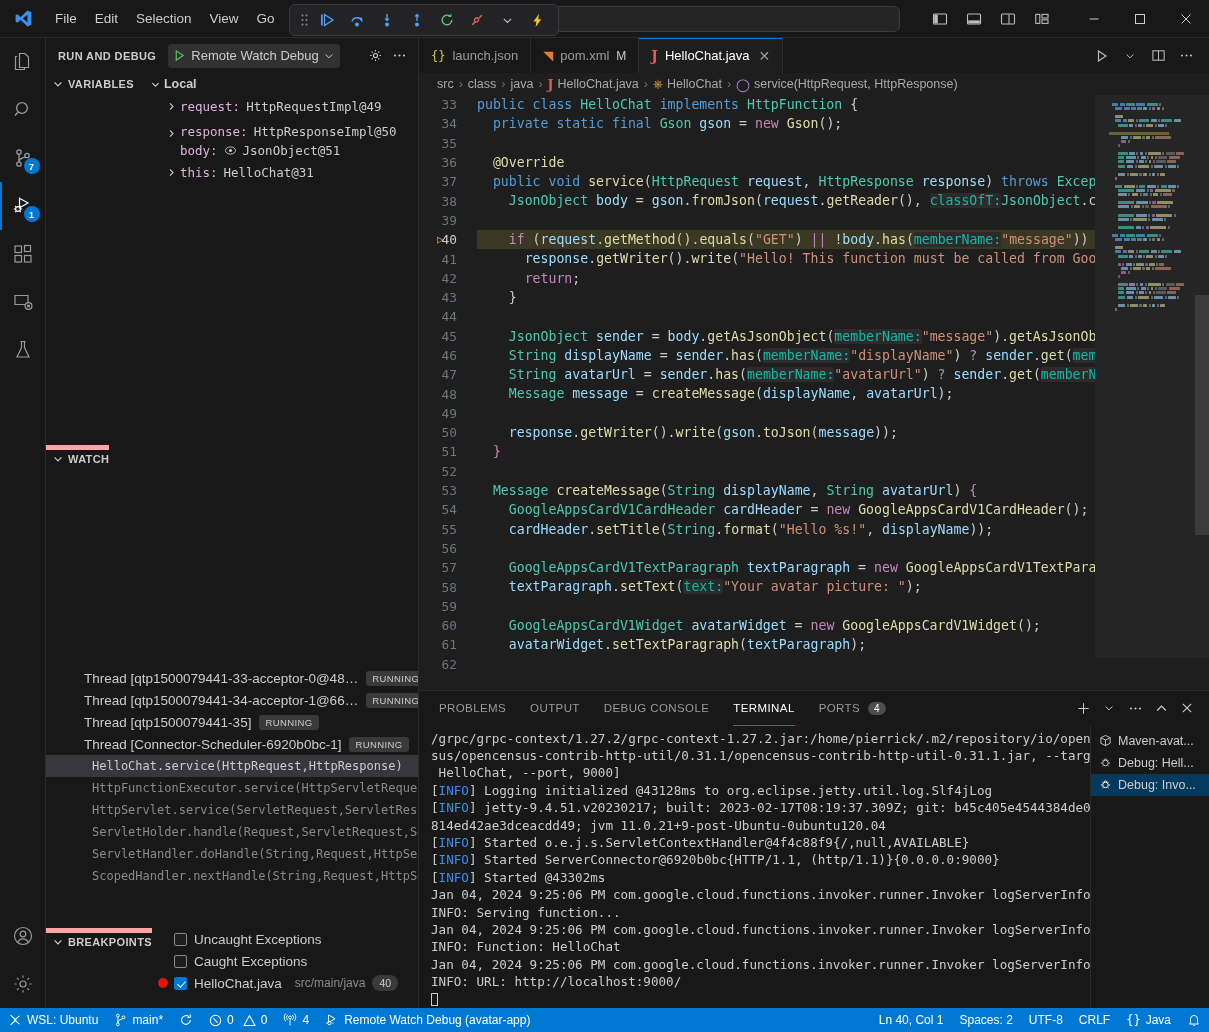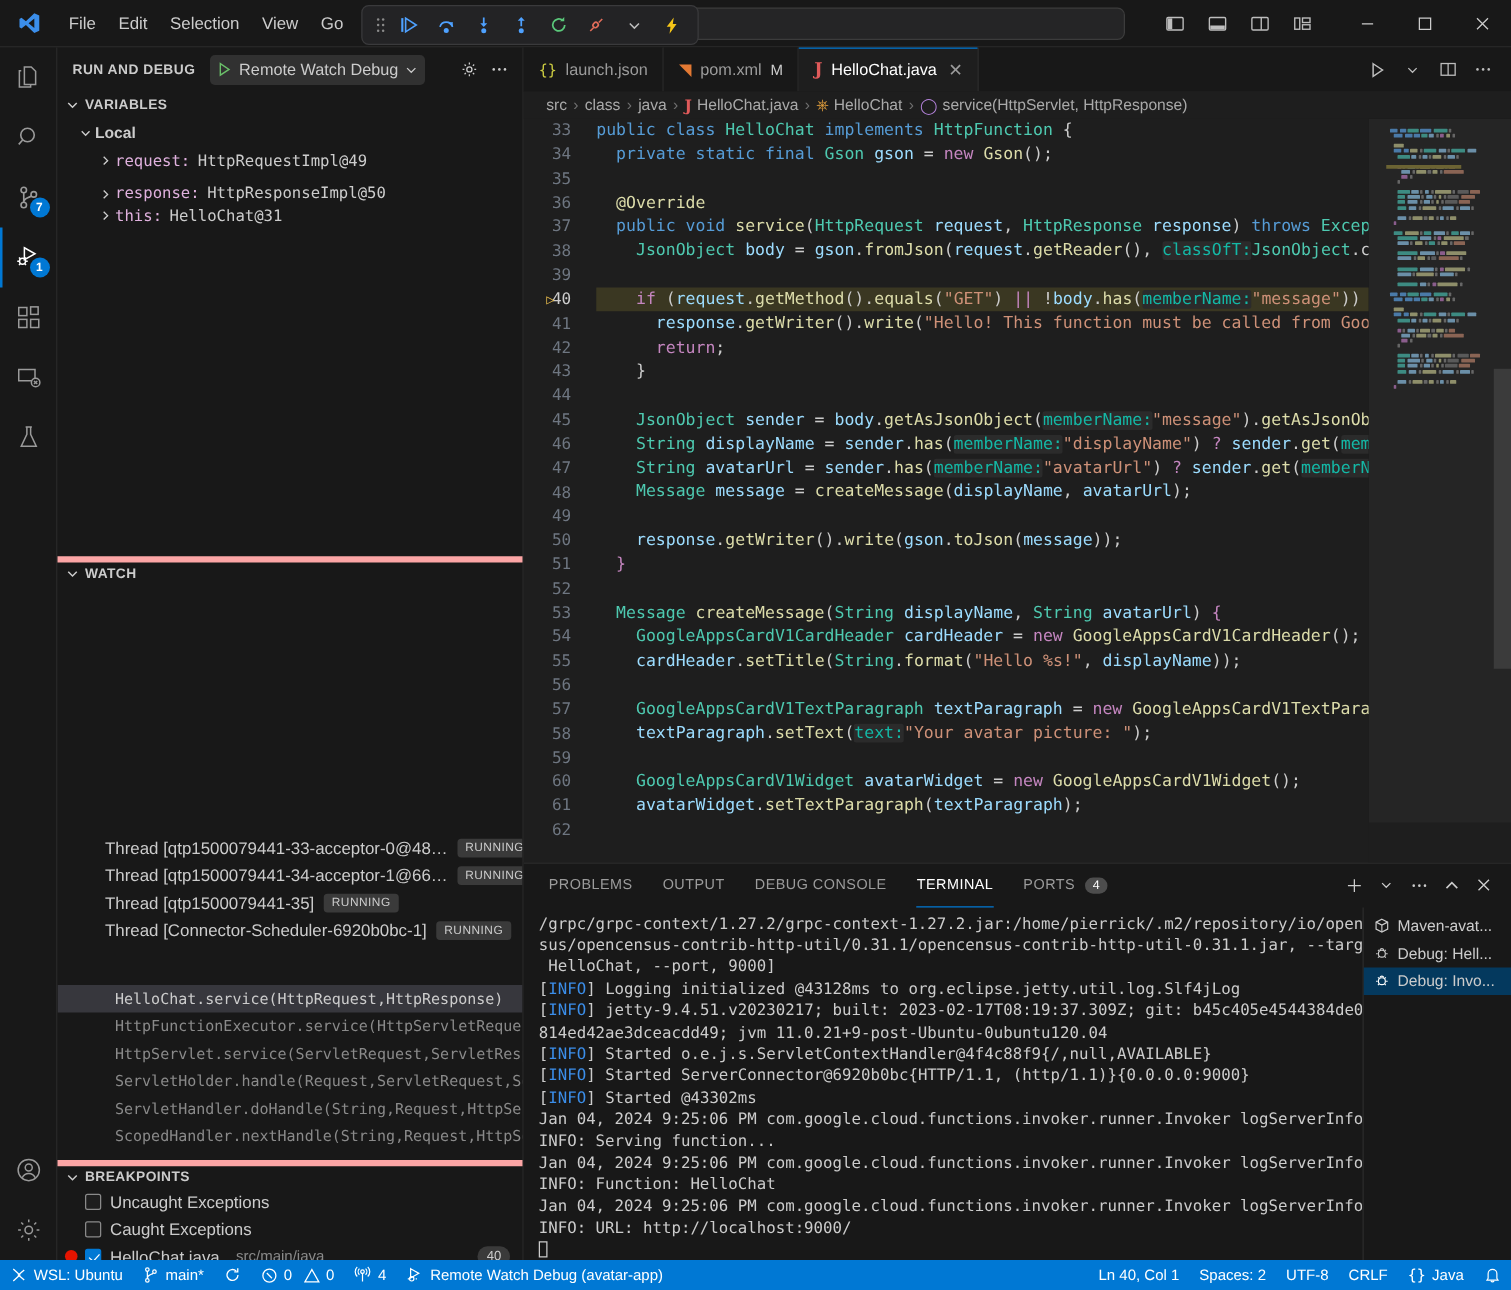--- a/index.html
+++ b/index.html
@@ -81,21 +81,21 @@
   .sb-title { font-size: 11px; font-weight: 700; letter-spacing: .4px; color: #cccccc; }
   .launch-pill {
     margin-left: 12px; height: 24px; background: #313131; border-radius: 4px;
     display: flex; align-items: center; padding: 0 6px 0 5px; gap: 5px; cursor: pointer;
     max-width: 175px;
   }
   .launch-name { font-size: 13px; color: #cccccc; white-space: nowrap; overflow: hidden; text-overflow: ellipsis; }
   .sb-hdr-actions { margin-left: auto; display: flex; align-items: center; gap: 2px; }
   .sb-act { width: 22px; height: 22px; display:flex;align-items:center;justify-content:center;border-radius:4px;cursor:pointer; }
 
-  .section { display: flex; flex-direction: column; min-height: 0; }
+  .section { display: flex; flex-direction: row; min-height: 0; }
   .sec-head {
     height: 22px; display: flex; align-items: center; gap: 4px; padding-left: 6px;
     border-top: 5px solid #fca5a5; cursor: pointer; flex: 0 0 22px;
   }
   .sec-head.notop { border-top: none; }
   .sec-title { font-size: 11px; font-weight: 700; letter-spacing: .35px; color: #cccccc; }
   .sec-body { overflow: hidden; }
 
   .tree-row {
     height: 22px; display: flex; align-items: center; font-size: 13px;
@@ -521,20 +521,31 @@
           <div class="tree-row" style="padding-left:30px;align-items:flex-end;">
             <span class="twisty">
               <svg width="11" height="11" viewBox="0 0 12 12">
                   <path d="M4.3 2.6 7.7 6l-3.4 3.4" fill="none" stroke="#cccccc" stroke-width="1.2"></path>
                 </svg>
             </span>
             <span class="mono varname">response:</span>
             <span class="mono varval" style="margin-left:6px">HttpResponseImpl@50</span>
           </div>
           <div class="tree-row" style="padding-left:30px;">
+            <span class="twisty"></span>
+            <span class="mono varname">body:</span>
+            <span style="margin-left:6px;display:flex;align-items:center">
+              <svg width="13" height="11" viewBox="0 0 16 12">
+                  <ellipse cx="8" cy="6" rx="6.2" ry="4.4" fill="none" stroke="#cccccc" stroke-width="1.1"></ellipse>
+                  <circle cx="8" cy="6" r="1.9" fill="#cccccc"></circle>
+                </svg>
+            </span>
+            <span class="mono varval" style="margin-left:6px">JsonObject@51</span>
+          </div>
+          <div class="tree-row" style="padding-left:30px;">
             <span class="twisty">
               <svg width="11" height="11" viewBox="0 0 12 12">
                   <path d="M4.3 2.6 7.7 6l-3.4 3.4" fill="none" stroke="#cccccc" stroke-width="1.2"></path>
                 </svg>
             </span>
             <span class="mono varname">this:</span>
             <span class="mono varval" style="margin-left:6px">HelloChat@31</span>
           </div>
         </div>
       </div>
@@ -562,21 +573,21 @@
             <span class="state-pill">RUNNING</span>
           </div>
           <div class="cs-row" style="padding-left:38px;">
             <span class="cs-label">Thread [qtp1500079441-35]</span>
             <span class="state-pill">RUNNING</span>
           </div>
           <div class="cs-row" style="padding-left:38px;">
             <span class="cs-label">Thread [Connector-Scheduler-6920b0bc-1]</span>
             <span class="state-pill">RUNNING</span>
           </div>
-          <div class="cs-row selected" style="padding-left:46px;margin-top:33px;">
+          <div class="cs-row selected" style="padding-left:46px;">
             <span class="cs-frame">HelloChat.service(HttpRequest,HttpResponse)</span>
           </div>
           <div class="cs-row" style="padding-left:46px;">
             <span class="cs-frame dim">HttpFunctionExecutor.service(HttpServletReques</span>
           </div>
           <div class="cs-row" style="padding-left:46px;">
             <span class="cs-frame dim">HttpServlet.service(ServletRequest,ServletResp</span>
           </div>
           <div class="cs-row" style="padding-left:46px;">
             <span class="cs-frame dim">ServletHolder.handle(Request,ServletRequest,Se</span>
@@ -671,21 +682,21 @@
         <span class="bc-sep">›</span>
         <span class="bc-item">java</span>
         <span class="bc-sep">›</span>
         <span style="color:#e05a5a;font-family:'DejaVu Serif',serif;font-weight:700;">J</span>
         <span class="bc-item">HelloChat.java</span>
         <span class="bc-sep">›</span>
         <span style="color:#e8a33d;">⎈</span>
         <span class="bc-item">HelloChat</span>
         <span class="bc-sep">›</span>
         <span style="color:#b180d7;">◯</span>
-        <span class="bc-item">service(HttpServlet, HttpResponse)</span>
+        <span class="bc-item">service(HttpRequest, HttpResponse)</span>
       </div>
 
       <div class="codewrap">
         <div class="code-scroll" id="code-scroll">
             <div class="codeline"><div class="lnum">33</div><div class="ctext"><span class="indent-guide"></span><span class="k">public </span><span class="k">class </span><span class="t">HelloChat </span><span class="k">implements </span><span class="t">HttpFunction </span><span class="p">{</span></div></div>
             <div class="codeline"><div class="lnum">34</div><div class="ctext"><span class="indent-guide">  </span><span class="k">private </span><span class="k">static </span><span class="k">final </span><span class="t">Gson </span><span class="v">gson </span><span class="p">= </span><span class="kw">new </span><span class="f">Gson</span><span class="p">();</span></div></div>
             <div class="codeline"><div class="lnum">35</div><div class="ctext"><span class="indent-guide">  </span></div></div>
             <div class="codeline"><div class="lnum">36</div><div class="ctext"><span class="indent-guide">  </span><span class="an">@Override</span></div></div>
             <div class="codeline"><div class="lnum">37</div><div class="ctext"><span class="indent-guide">  </span><span class="k">public </span><span class="k">void </span><span class="f">service</span><span class="p">(</span><span class="t">HttpRequest </span><span class="v">request</span><span class="p">, </span><span class="t">HttpResponse </span><span class="v">response</span><span class="p">) </span><span class="k">throws </span><span class="t">Exceptio</span></div></div>
             <div class="codeline"><div class="lnum">38</div><div class="ctext"><span class="indent-guide">    </span><span class="t">JsonObject </span><span class="v">body </span><span class="p">= </span><span class="v">gson</span><span class="p">.</span><span class="f">fromJson</span><span class="p">(</span><span class="v">request</span><span class="p">.</span><span class="f">getReader</span><span class="p">(), </span><span class="hint">classOfT:</span><span class="t">JsonObject</span><span class="p">.clas</span></div></div>

